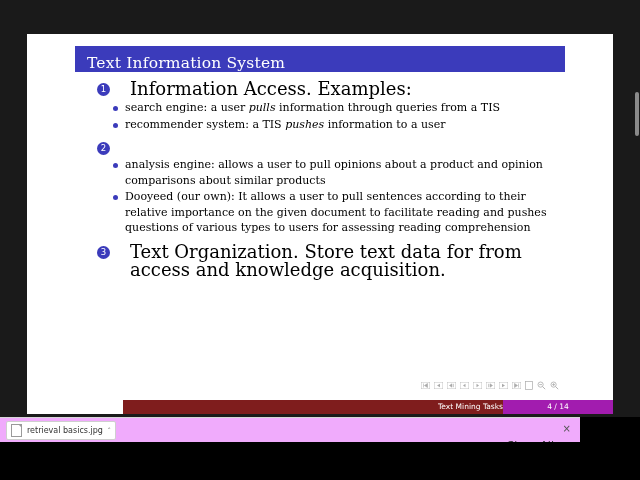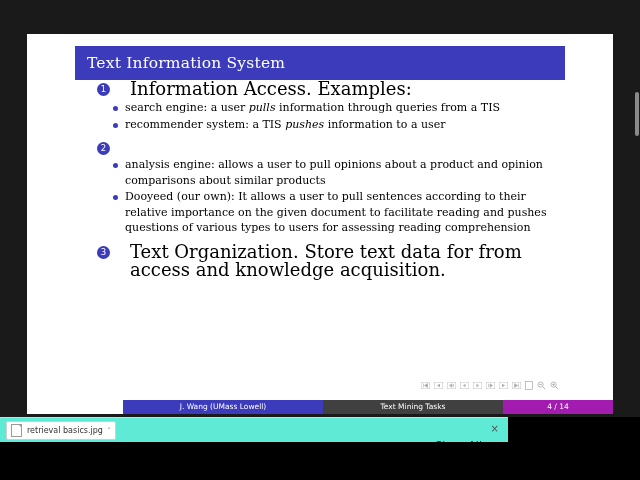--- a/index.html
+++ b/index.html
@@ -38,21 +38,21 @@
     position: absolute;
     left: 48px;
     top: 12px;
     width: 490px;
     height: 368px;
   }
   .title-bar {
     position: absolute;
     left: 0; top: 0;
     width: 490px;
-    height: 34px;
+    height: 26px;
     background: #3b3bbb;
     color: #ffffff;
     font-size: 15.5px;
     line-height: 34px;
     padding-left: 12px;
     box-sizing: border-box;
     letter-spacing: 0.2px;
   }
   .body-area {
     position: absolute;
@@ -142,22 +142,22 @@
     color: #ffffff;
   }
   .f-left {
     flex: 0 0 200px;
     background: #3b3bbb;
     text-align: center;
     line-height: 14px;
   }
   .f-mid {
     flex: 1 1 auto;
-    background: #404040;
-    text-align: center;
+    background: #7f1d1d;
+    text-align: right;
     line-height: 14px;
   }
   .f-right {
     flex: 0 0 110px;
     background: #a21caf;
     text-align: center;
     line-height: 14px;
   }
 
   
@@ -169,23 +169,23 @@
     height: 44px;
     background: #8a8a8a;
     border-radius: 2px;
   }
 
   
   .downloadbar {
     position: absolute;
     left: 0;
     top: 417px;
-    width: 508px;
+    width: 580px;
     height: 25px;
-    background: #5eead4;
+    background: #f0abfc;
     border-top: 1px solid #d6d6d6;
     font-family: "DejaVu Sans", sans-serif;
   }
   .dl-chip {
     position: absolute;
     left: 6px;
     top: 3px;
     height: 19px;
     width: 110px;
     background: #ffffff;
@@ -352,21 +352,20 @@
               <path d="M2.2 3.6 L5 3.6" stroke="#444" stroke-width="0.8"></path>
             </svg>
           <svg width="9" height="9">
               <circle cx="3.6" cy="3.6" r="2.6" fill="none" stroke="#444" stroke-width="0.8"></circle>
               <path d="M5.6 5.6 L8.2 8.2" stroke="#444" stroke-width="0.9"></path>
               <path d="M2.2 3.6 L5 3.6 M3.6 2.2 L3.6 5" stroke="#444" stroke-width="0.8"></path>
             </svg>
         </div>
 
         <div class="footer">
-          <div class="f-left">J. Wang  (UMass Lowell)</div>
           <div class="f-mid">Text Mining Tasks</div>
           <div class="f-right">4 / 14</div>
         </div>
 
       </div>
     </div>
 
     <div class="vscroll"></div>
   </div>
 

